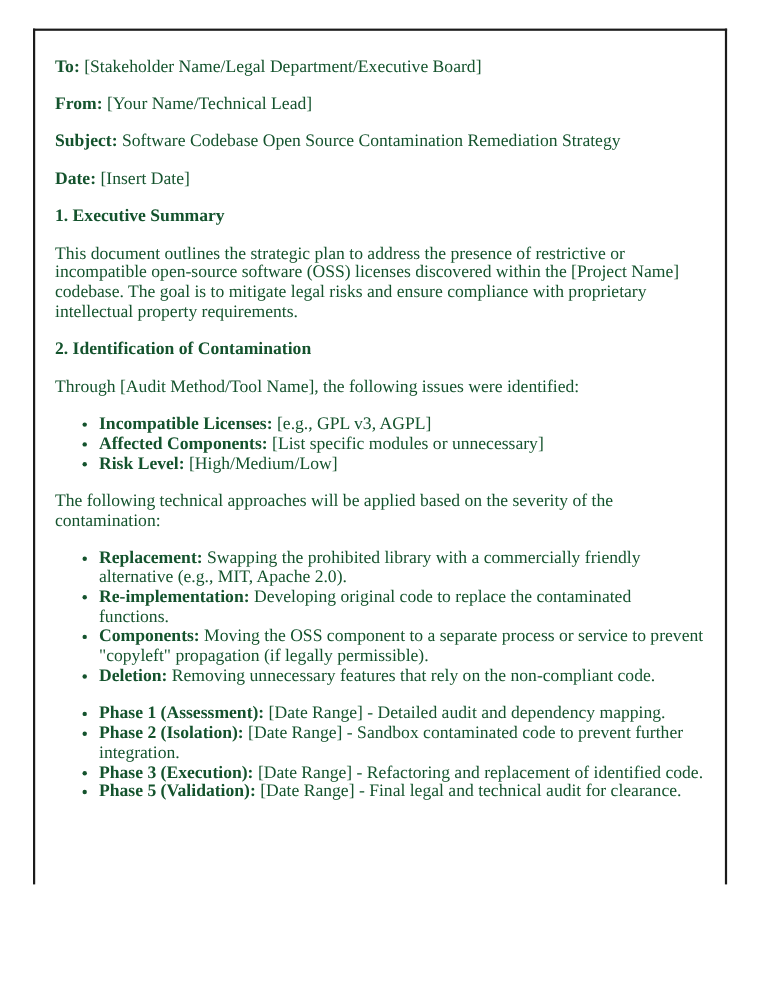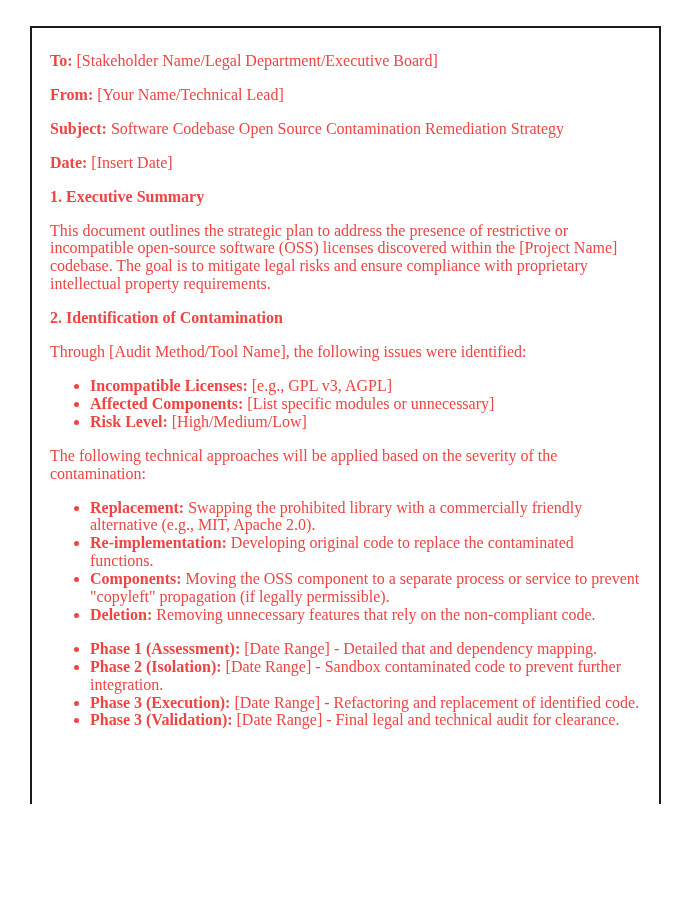--- a/index.html
+++ b/index.html
@@ -6,21 +6,21 @@
     margin: 0;
     padding: 0;
     background: #ffffff;
   }
   .page {
     position: relative;
     width: 700px;
     height: 900px;
     background: #ffffff;
     font-family: "Liberation Serif", "DejaVu Serif", serif;
-    color: #ef4444;
+    color: #14532d;
     overflow: hidden;
   }
   .document {
     position: absolute;
     left: 30px;
     top: 26px;
     width: 631px;
     height: 778px;
     box-sizing: border-box;
     border: 2px solid #1b1b1b;
@@ -81,20 +81,20 @@
 
     <ul>
       <li><strong>Replacement:</strong><span> Swapping the prohibited library with a commercially friendly alternative (e.g., MIT, Apache 2.0).</span></li>
       <li><strong>Re-implementation:</strong><span> Developing original code to replace the contaminated functions.</span></li>
       <li><strong>Components:</strong><span> Moving the OSS component to a separate process or service to prevent "copyleft" propagation (if legally permissible).</span></li>
       <li><strong>Deletion:</strong><span> Removing unnecessary features that rely on the non-compliant code.</span></li>
     </ul>
 
 
     <ul>
-      <li><strong>Phase 1 (Assessment):</strong><span> [Date Range] - Detailed that and dependency mapping.</span></li>
+      <li><strong>Phase 1 (Assessment):</strong><span> [Date Range] - Detailed audit and dependency mapping.</span></li>
       <li><strong>Phase 2 (Isolation):</strong><span> [Date Range] - Sandbox contaminated code to prevent further integration.</span></li>
       <li><strong>Phase 3 (Execution):</strong><span> [Date Range] - Refactoring and replacement of identified code.</span></li>
-      <li><strong>Phase 3 (Validation):</strong><span> [Date Range] - Final legal and technical audit for clearance.</span></li>
+      <li><strong>Phase 5 (Validation):</strong><span> [Date Range] - Final legal and technical audit for clearance.</span></li>
     </ul>
 
   </div>
 </div>
 
 </body></html>

